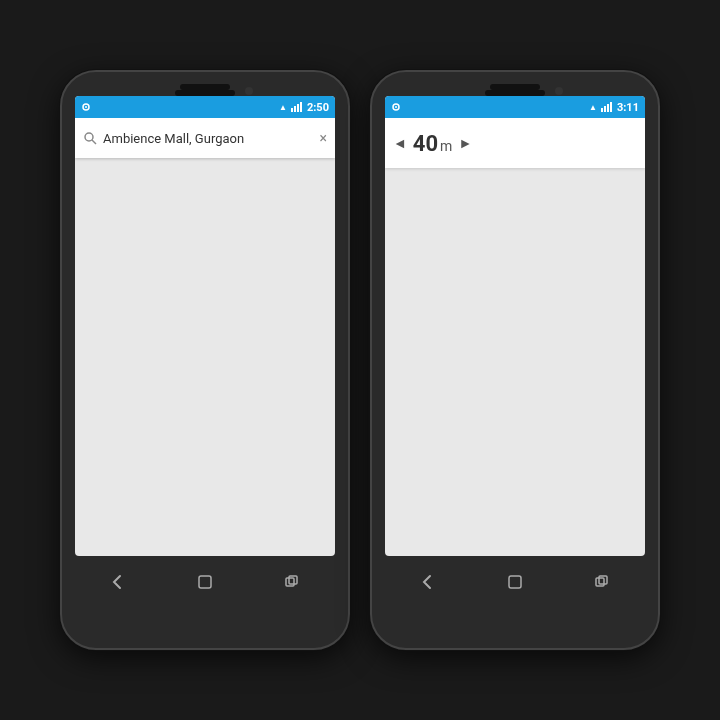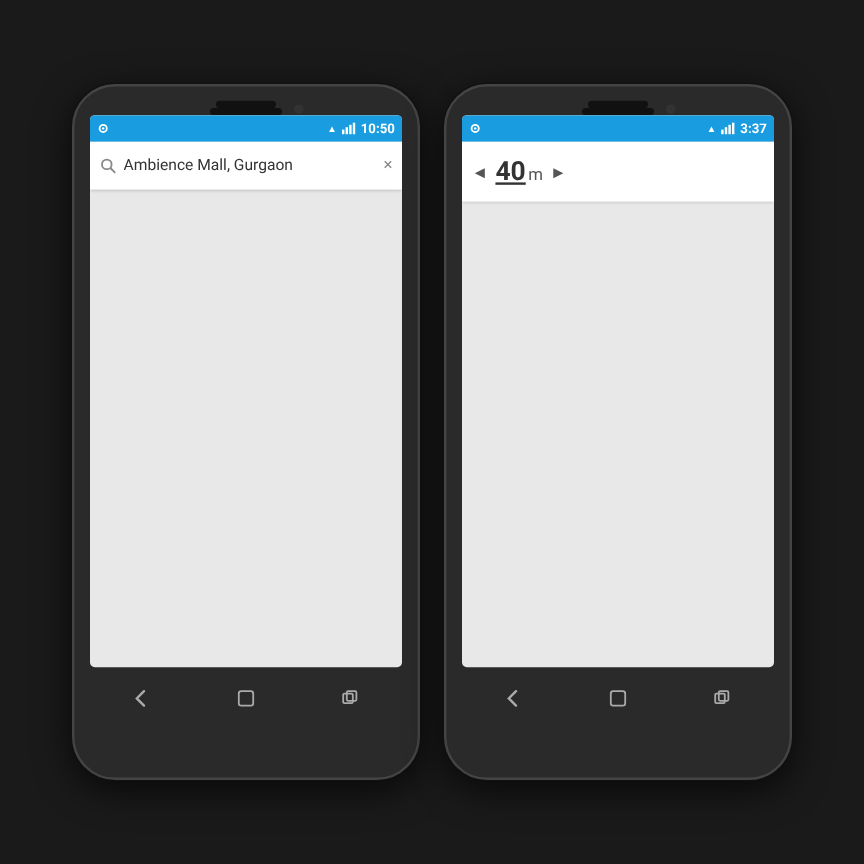--- a/index.html
+++ b/index.html
@@ -183,21 +183,20 @@
     .nav-distance {
       display: flex;
       align-items: baseline;
       gap: 2px;
     }
 
     .nav-dist-num {
       font-size: 22px;
       font-weight: bold;
       color: #333;
-      text-decoration: underline;
     }
 
     .nav-dist-unit {
       font-size: 14px;
       color: #555;
     }
 
     .nav-instruction {
       flex: 1;
       font-size: 12px;
@@ -228,21 +227,21 @@
         </svg>
       </div>
       <div class="status-right">
         <span style="color:white;font-size:8px;">▲</span>
         <svg width="14" height="10" viewBox="0 0 14 10">
           <rect x="1" y="6" width="2" height="4" fill="white"></rect>
           <rect x="4" y="4" width="2" height="6" fill="white"></rect>
           <rect x="7" y="2" width="2" height="8" fill="white"></rect>
           <rect x="10" y="0" width="2" height="10" fill="white"></rect>
         </svg>
-        <span class="status-time">10:50</span>
+        <span class="status-time">2:50</span>
       </div>
     </div>
 
     <div class="search-bar">
       <svg width="14" height="14" viewBox="0 0 14 14">
         <circle cx="6" cy="6" r="4" fill="none" stroke="#888" stroke-width="1.5"></circle>
         <line x1="9" y1="9" x2="13" y2="13" stroke="#888" stroke-width="1.5"></line>
       </svg>
       <div class="search-input">Ambience Mall, Gurgaon</div>
       <span class="search-clear">×</span>
@@ -321,21 +320,21 @@
         </svg>
       </div>
       <div class="status-right">
         <span style="color:white;font-size:8px;">▲</span>
         <svg width="14" height="10" viewBox="0 0 14 10">
           <rect x="1" y="6" width="2" height="4" fill="white"></rect>
           <rect x="4" y="4" width="2" height="6" fill="white"></rect>
           <rect x="7" y="2" width="2" height="8" fill="white"></rect>
           <rect x="10" y="0" width="2" height="10" fill="white"></rect>
         </svg>
-        <span class="status-time">3:37</span>
+        <span class="status-time">3:11</span>
       </div>
     </div>
 
     <div class="nav-header">
       <span class="nav-back-btn">◄</span>
       <div class="nav-distance">
         <span class="nav-dist-num">40</span>
         <span class="nav-dist-unit">m</span>
       </div>
       <span class="nav-next-btn">►</span>

